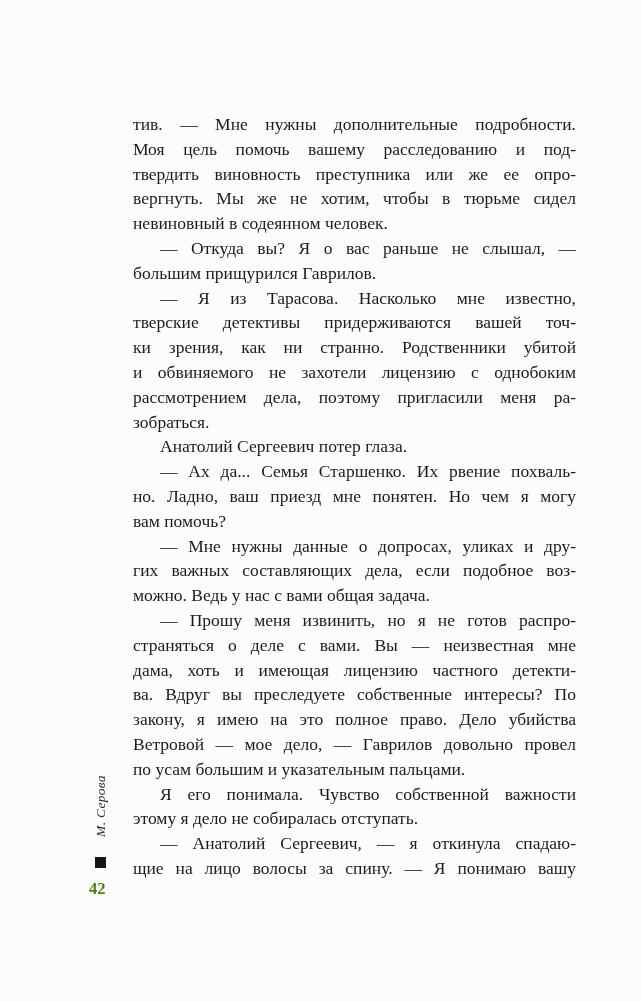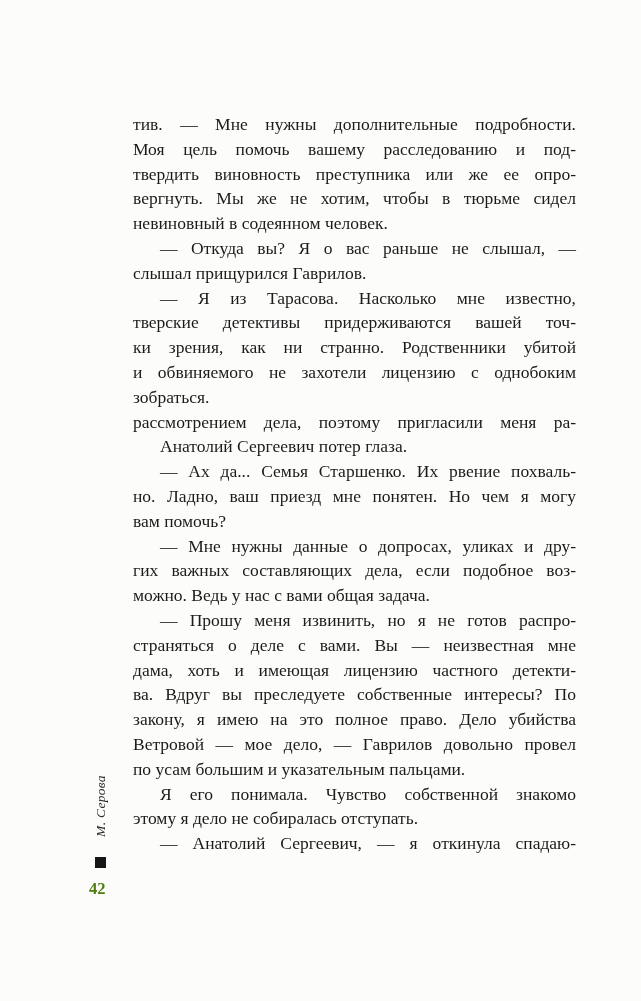--- a/index.html
+++ b/index.html
@@ -84,29 +84,29 @@
   <div class="text-block">
       <div class="paragraph">
         <div class="line">тив. — Мне нужны дополнительные подробности.</div>
         <div class="line">Моя цель помочь вашему расследованию и под-</div>
         <div class="line">твердить виновность преступника или же ее опро-</div>
         <div class="line">вергнуть. Мы же не хотим, чтобы в тюрьме сидел</div>
         <div class="line last">невиновный в содеянном человек.</div>
       </div>
       <div class="paragraph indent">
         <div class="line">— Откуда вы? Я о вас раньше не слышал, —</div>
-        <div class="line last">слышал прищурился Гаврилов.</div>
+        <div class="line last">большим прищурился Гаврилов.</div>
       </div>
       <div class="paragraph indent">
         <div class="line">— Я из Тарасова. Насколько мне известно,</div>
         <div class="line">тверские детективы придерживаются вашей точ-</div>
         <div class="line">ки зрения, как ни странно. Родственники убитой</div>
         <div class="line">и обвиняемого не захотели лицензию с однобоким</div>
+        <div class="line">рассмотрением дела, поэтому пригласили меня ра-</div>
         <div class="line last">зобраться.</div>
-        <div class="line">рассмотрением дела, поэтому пригласили меня ра-</div>
       </div>
       <div class="paragraph indent">
         <div class="line last">Анатолий Сергеевич потер глаза.</div>
       </div>
       <div class="paragraph indent">
         <div class="line">— Ах да... Семья Старшенко. Их рвение похваль-</div>
         <div class="line">но. Ладно, ваш приезд мне понятен. Но чем я могу</div>
         <div class="line last">вам помочь?</div>
       </div>
       <div class="paragraph indent">
@@ -117,25 +117,26 @@
       <div class="paragraph indent">
         <div class="line">— Прошу меня извинить, но я не готов распро-</div>
         <div class="line">страняться о деле с вами. Вы — неизвестная мне</div>
         <div class="line">дама, хоть и имеющая лицензию частного детекти-</div>
         <div class="line">ва. Вдруг вы преследуете собственные интересы? По</div>
         <div class="line">закону, я имею на это полное право. Дело убийства</div>
         <div class="line">Ветровой — мое дело, — Гаврилов довольно провел</div>
         <div class="line last">по усам большим и указательным пальцами.</div>
       </div>
       <div class="paragraph indent">
-        <div class="line">Я его понимала. Чувство собственной знакомо</div>
+        <div class="line">Я его понимала. Чувство собственной важности</div>
         <div class="line last">этому я дело не собиралась отступать.</div>
       </div>
       <div class="paragraph indent">
         <div class="line">— Анатолий Сергеевич, — я откинула спадаю-</div>
+        <div class="line">щие на лицо волосы за спину. — Я понимаю вашу</div>
       </div>
     </div>
 
   <div class="margin-author">
     <span class="rotated">М. Серова</span>
   </div>
 
   <div class="margin-square"></div>
 
   <div class="page-number">42</div>

